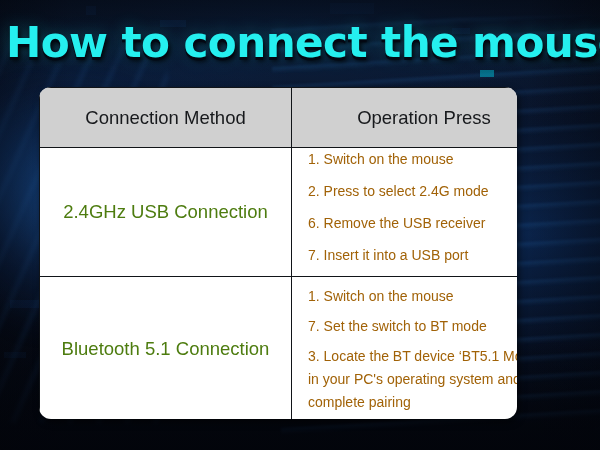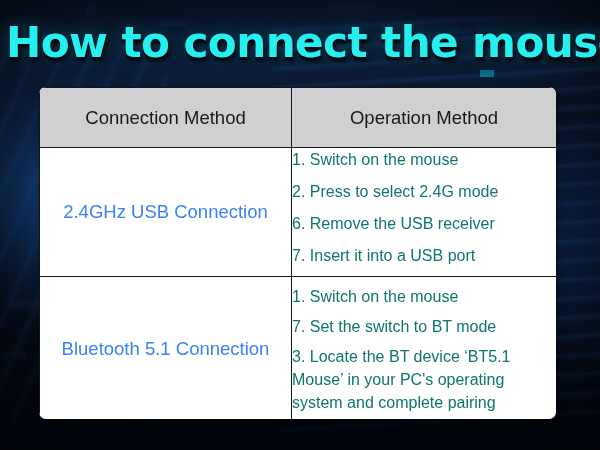--- a/index.html
+++ b/index.html
@@ -122,23 +122,23 @@
     white-space: nowrap;
     transform: scaleX(0.98);
     transform-origin: center;
   }
 
   
   .table-wrap {
     position: absolute;
     left: 39px;
     top: 87px;
-    width: 517px;
+    width: 478px;
     height: 332px;
-    border-radius: 7px;
+    border-radius: 12px;
     overflow: hidden;
     box-shadow: 2px 3px 7px rgba(0,0,0,0.55);
   }
 
   table.spec {
     width: 517px;
     height: 332px;
     border-collapse: collapse;
     table-layout: fixed;
     background: #ffffff;
@@ -160,40 +160,40 @@
     font-weight: normal;
     font-size: 18.5px;
     color: #17191c;
     text-align: center;
     font-family: "Liberation Sans", sans-serif;
   }
 
   td.method-cell {
     text-align: center;
     font-size: 18.5px;
-    color: #3b82f6;
+    color: #4d7c0f;
     padding: 0 6px;
   }
 
   td.steps-cell {
     padding: 12px 14px 12px 16px;
     text-align: left;
   }
 
   .steps-list {
     list-style: none;
     margin: 0;
     padding: 0;
   }
 
   .steps-list li {
-    font-size: 16px;
+    font-size: 14px;
     line-height: 23px;
-    color: #0f766e;
-    margin: 0 0 7px 0;
+    color: #a16207;
+    margin: 0 0 7px 16px;
   }
   .steps-list li:last-child { margin-bottom: 0; }
 
   .row-1 td.steps-cell .steps-list li { margin-bottom: 9px; }
 
   .row-1 { height: 128px; }
   .row-2 { height: 145px; }
 </style>
 </head>
 <body>
@@ -211,21 +211,21 @@
 
   <div class="table-wrap">
     <table class="spec">
       <colgroup>
         <col class="c-method">
         <col class="c-steps">
       </colgroup>
       <thead>
         <tr>
           <th>Connection Method</th>
-          <th>Operation Method</th>
+          <th>Operation Press</th>
         </tr>
       </thead>
       <tbody>
 
         <tr class="row-1">
           <td class="method-cell">2.4GHz USB Connection</td>
           <td class="steps-cell">
             <ul class="steps-list">
               <li>1. Switch on the mouse</li>
               <li>2. Press to select 2.4G mode</li>

